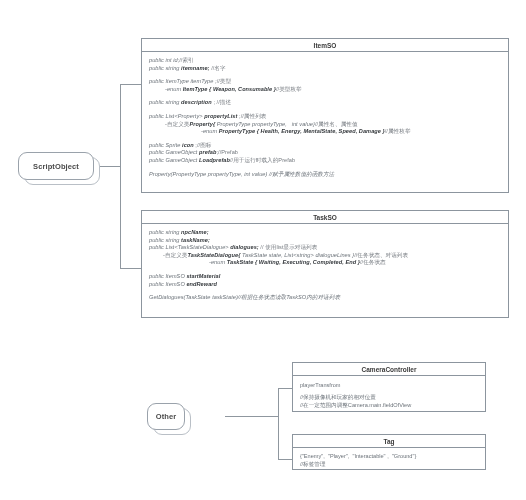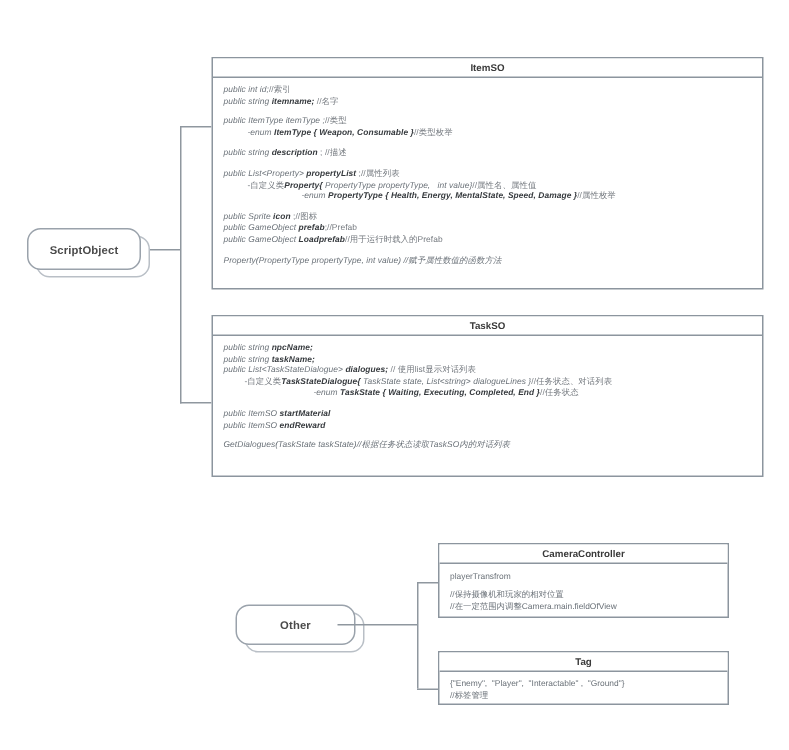--- a/index.html
+++ b/index.html
@@ -182,21 +182,21 @@
     <div class="uml-line"><span>public ItemSO </span><b>startMaterial</b></div>
 
     <div class="uml-line"><span>public ItemSO </span><b>endReward</b></div>
 
     <div class="uml-gap"></div>
 
     <div class="uml-line"><span>GetDialogues(TaskState taskState)//根据任务状态读取TaskSO内的对话列表</span></div>
   </div>
 </div>
 
-<div class="group-node" style="left:157px; top:403px; width:80px; height:27px;">
+<div class="group-node" style="left:147px; top:403px; width:38px; height:27px;">
   <div class="stack-back"></div>
   <div class="stack-front">
     <span class="stack-label">Other</span>
   </div>
 </div>
 
 <div class="conn h" style="left:225px; top:416px; width:53px;"></div>
 <div class="conn v" style="left:278px; top:388px; height:71px;"></div>
 <div class="conn h" style="left:278px; top:388px; width:14px;"></div>
 <div class="conn h" style="left:278px; top:459px; width:14px;"></div>

